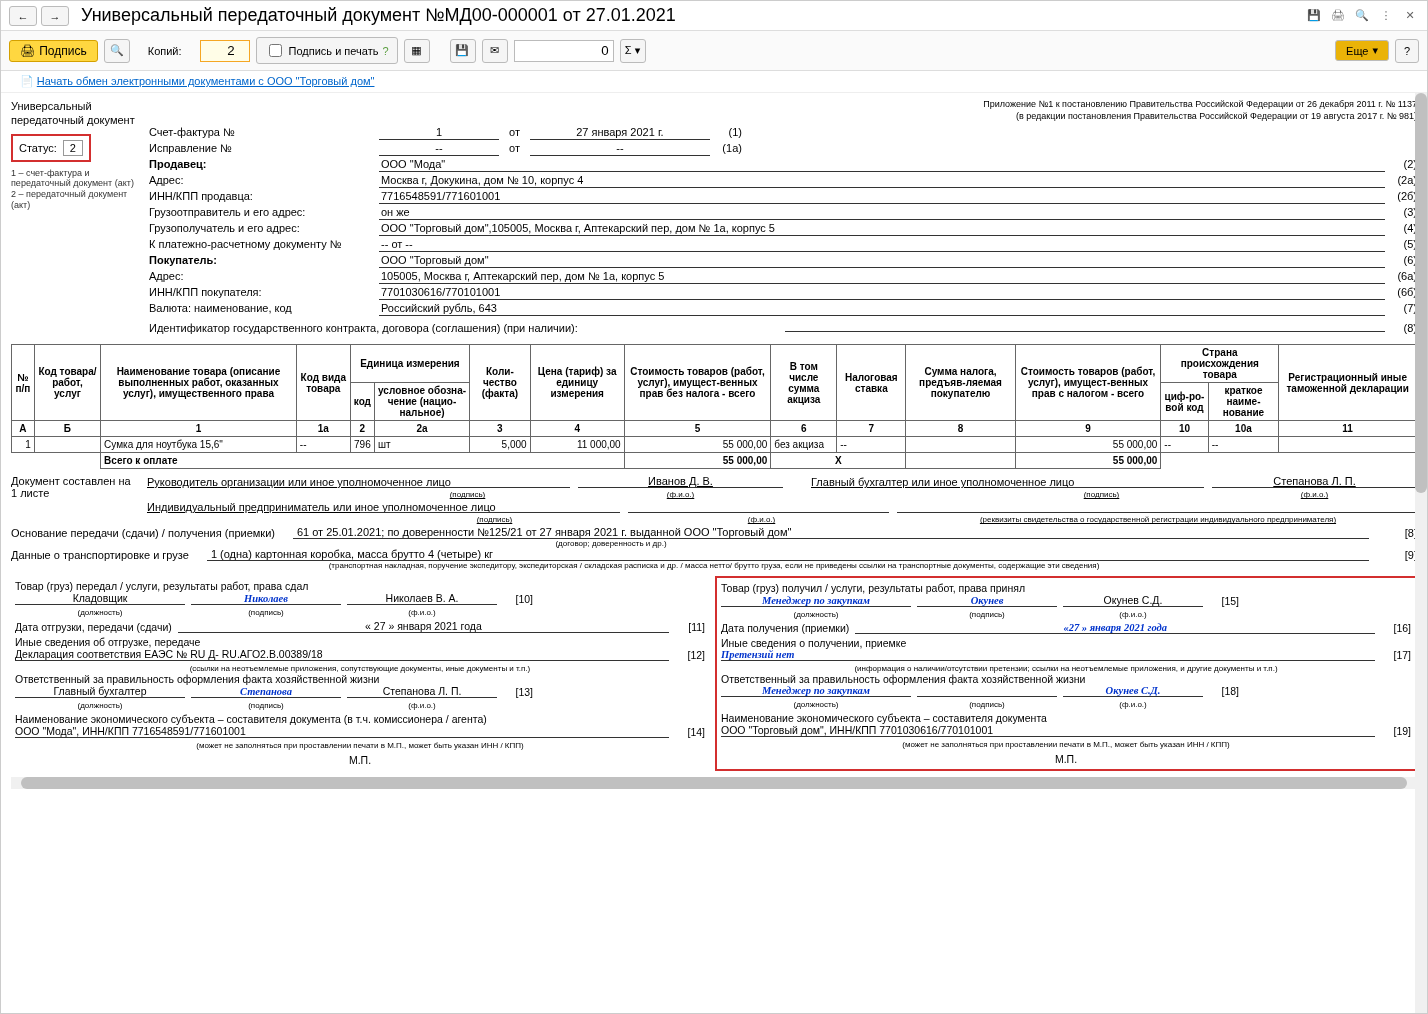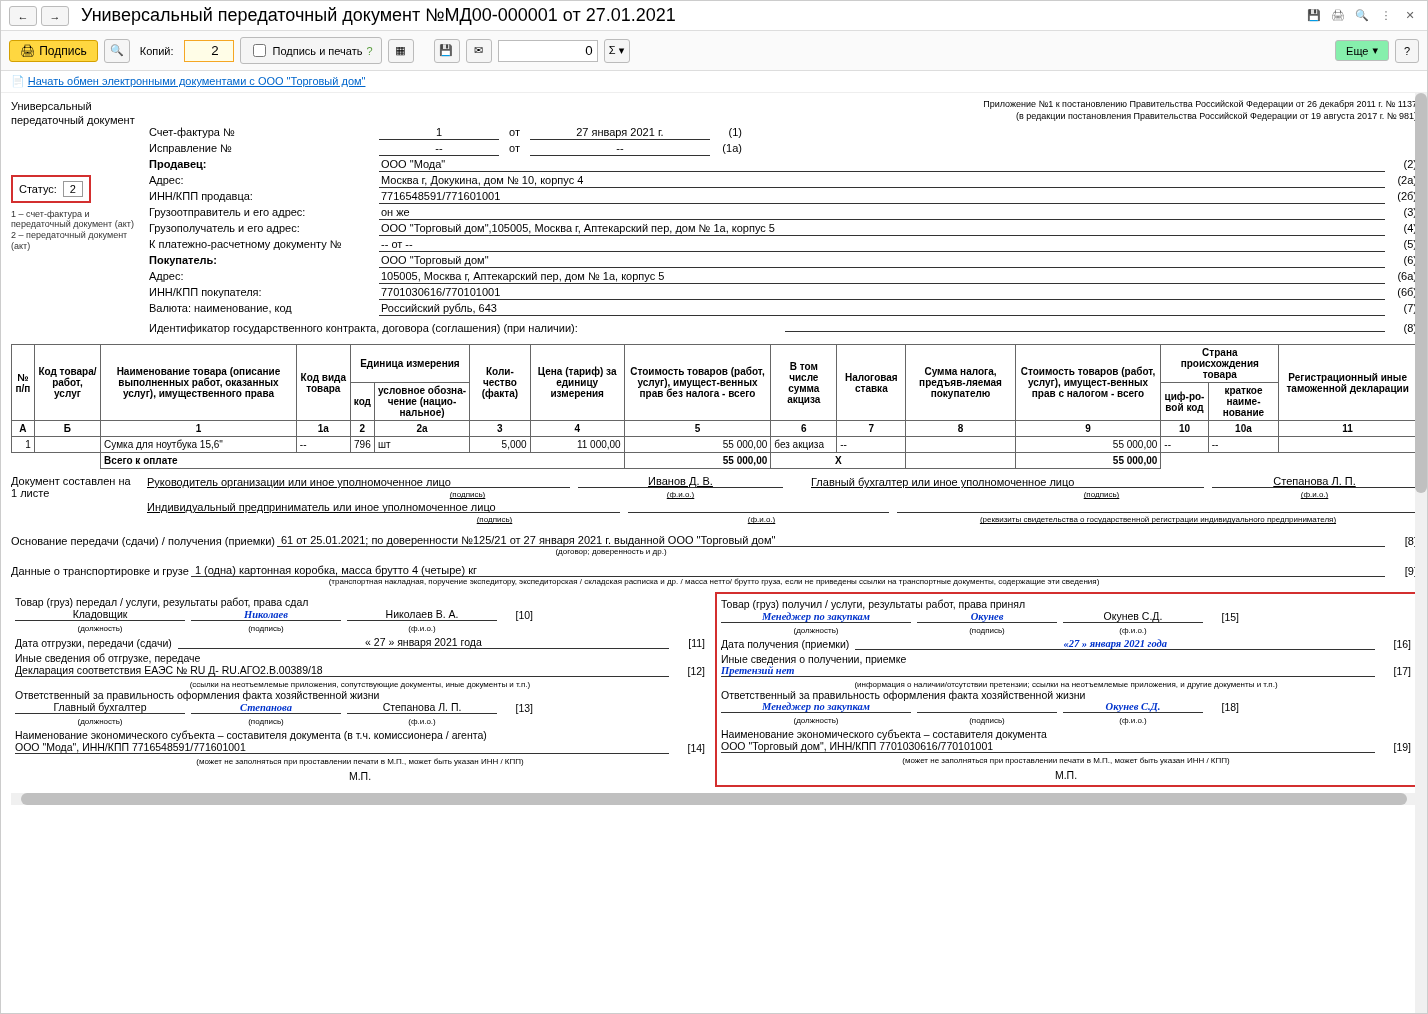--- a/index.html
+++ b/index.html
@@ -7,33 +7,33 @@
 .app { width: 1428px; height: 1014px; display: flex; flex-direction: column; border: 1px solid #ccc; }
 .titlebar { display: flex; align-items: center; padding: 4px 8px; border-bottom: 1px solid #ddd; }
 .nav-btns { display: flex; gap: 4px; margin-right: 12px; }
 .nav-btn { width: 28px; height: 20px; border: 1px solid #bbb; background: #f5f5f5; border-radius: 3px; display: flex; align-items: center; justify-content: center; cursor: pointer; }
 .title { font-size: 18px; flex: 1; }
 .title-tools { display: flex; gap: 6px; }
 .title-tool { width: 18px; height: 18px; display: flex; align-items: center; justify-content: center; cursor: pointer; color: #666; }
 .toolbar { display: flex; align-items: center; padding: 6px 8px; gap: 6px; border-bottom: 1px solid #ddd; background: #fafafa; }
 .btn-print { background: #ffd740; border: 1px solid #d4a000; padding: 3px 10px; border-radius: 3px; display: flex; align-items: center; gap: 4px; cursor: pointer; font-size: 12px; }
 .btn-sm { width: 26px; height: 24px; border: 1px solid #bbb; background: #f5f5f5; border-radius: 3px; display: flex; align-items: center; justify-content: center; cursor: pointer; }
-.copies-label { margin: 0 4px; }
+.copies-label { margin: 0 12px; }
 .copies-input { width: 50px; height: 22px; border: 1px solid #f5a623; background: #fffde7; text-align: right; padding-right: 14px; position: relative; }
 .btn-sign { border: 1px solid #bbb; background: #f5f5f5; padding: 3px 8px; border-radius: 3px; display: flex; align-items: center; gap: 4px; cursor: pointer; }
 .qty-input { width: 100px; height: 22px; border: 1px solid #bbb; text-align: right; padding: 0 4px; }
-.btn-more { margin-left: auto; border: 1px solid #bbb; padding: 3px 10px; border-radius: 3px; background: #86efac; cursor: pointer; display:flex;align-items:center;gap:4px;}
+.btn-more { margin-left: auto; border: 1px solid #bbb; padding: 3px 10px; border-radius: 3px; background: #eab308; cursor: pointer; display:flex;align-items:center;gap:4px;}
 .btn-help { width: 24px; height: 24px; border: 1px solid #bbb; border-radius: 3px; background: #f5f5f5; display: flex; align-items: center; justify-content: center; cursor: pointer; }
-.linkbar { padding: 4px 10px; border-bottom: 1px solid #eee; }
+.linkbar { padding: 4px 19px; border-bottom: 1px solid #eee; }
 .linkbar a { color: #0066cc; text-decoration: underline; cursor: pointer; }
 .content { flex: 1; overflow: auto; padding: 6px 10px 10px 10px; position: relative; }
 .doc-wrap { display: flex; gap: 8px; }
 .sidebar { width: 130px; }
 .side-title { font-size: 11px; line-height: 1.3; margin-bottom: 6px; }
-.status-box { border: 2px solid #d32f2f; padding: 4px 6px; display: inline-flex; align-items: center; gap: 6px; margin-bottom: 6px; margin-top: 41px; }
+.status-box { border: 2px solid #d32f2f; padding: 4px 6px; display: inline-flex; align-items: center; gap: 6px; margin-bottom: 6px; }
 .status-val { border: 1px solid #999; padding: 1px 6px; }
 .side-note { font-size: 9px; line-height: 1.2; color: #333; }
 .main { flex: 1; }
 .appendix { text-align: right; font-size: 9px; margin-bottom: 4px; line-height: 1.3; }
 .hrow { display: flex; align-items: baseline; margin-bottom: 2px; }
 .hlbl { width: 230px; }
 .hval { flex: 1; border-bottom: 1px solid #333; min-height: 14px; padding: 0 2px; }
 .hnum { width: 32px; text-align: right; padding-left: 6px; }
 .bold { font-weight: bold; }
 table.items { width: 100%; border-collapse: collapse; margin-top: 8px; font-size: 10px; }
@@ -41,21 +41,21 @@
 table.items td.l { text-align: left; }
 table.items td.r { text-align: right; }
 table.items .tot td { font-weight: bold; }
 .sig-block { margin-top: 6px; display: flex; gap: 16px; font-size: 11px; }
 .sig-left { width: 120px; }
 .sig-right { flex: 1; text-decoration: underline; }
 .sig-row { display: flex; align-items: flex-end; gap: 8px; margin-bottom: 2px; }
 .sig-lbl { white-space: nowrap; }
 .sig-line { border-bottom: 1px solid #333; flex: 1; text-align: center; min-width: 40px; }
 .sig-cap { font-size: 8px; text-align: center; }
-.basis-row { display: flex; gap: 2px; align-items: flex-end; margin-top: 8px; }
+.basis-row { display: flex; gap: 18px; align-items: flex-end; margin-top: 0; }
 .twocol { display: flex; gap: 6px; margin-top: 6px; }
 .col { flex: 1; padding: 4px; font-size: 10.5px; }
 .col.red { border: 2px solid #d32f2f; }
 .field-row { display: flex; align-items: flex-end; gap: 6px; margin-bottom: 3px; }
 .uline { border-bottom: 1px solid #333; text-align: center; min-width: 60px; }
 .italic { font-style: italic; color: #0033cc; font-family: 'Times New Roman', serif; font-weight:bold;}
 .tiny { font-size: 8px; text-align: center; }
 .rownum { width: 30px; text-align: right; }
 .scrollbar { position: absolute; right: 0; top: 0; bottom: 0; width: 12px; background: #f0f0f0; }
 .sb-thumb { position: absolute; top: 0; width: 100%; height: 400px; background: #c0c0c0; border-radius: 6px; }

